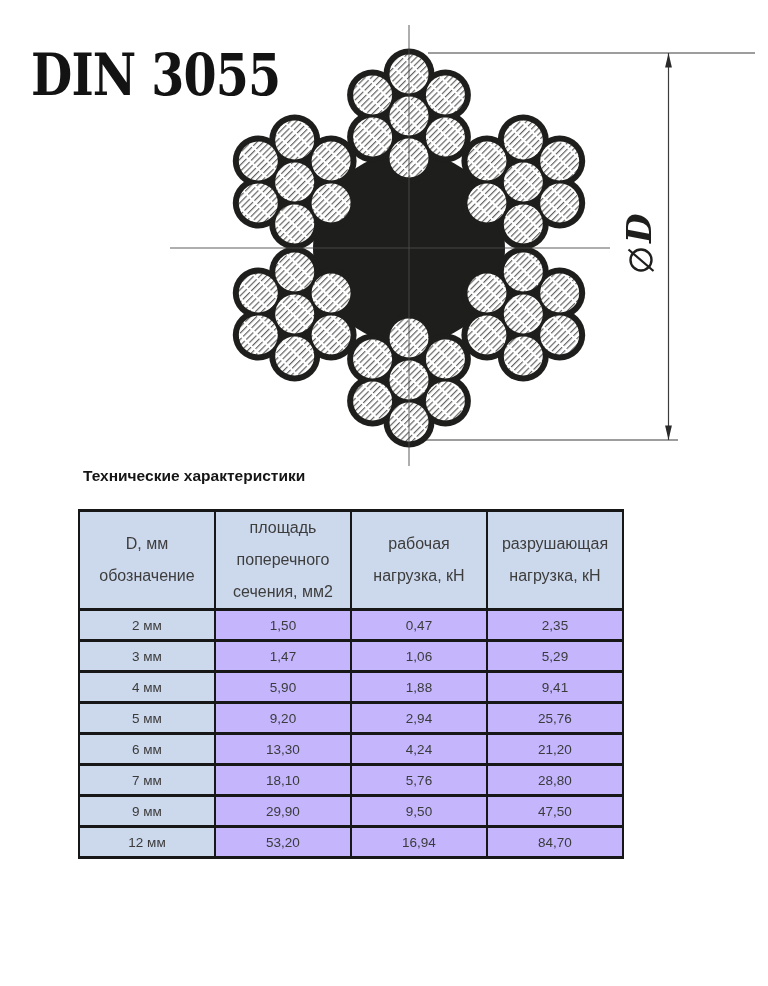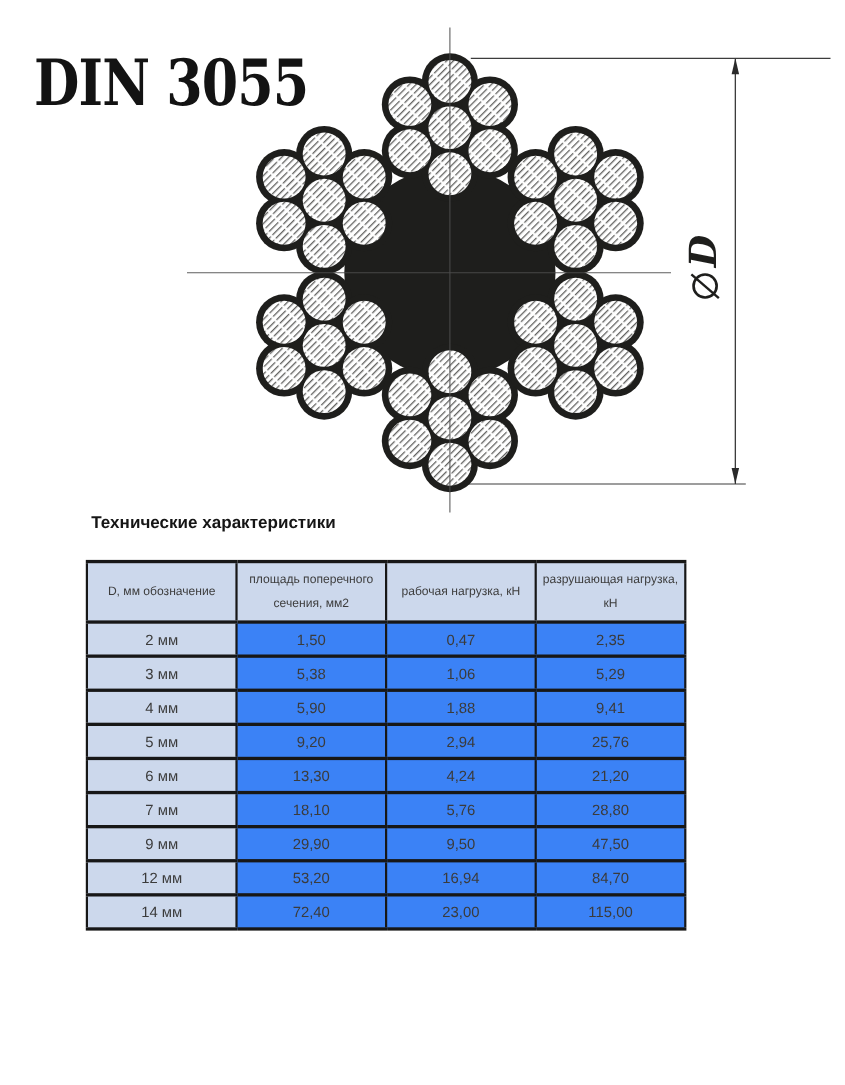--- a/index.html
+++ b/index.html
@@ -23,25 +23,25 @@
     position:absolute;left:78px;top:509px;width:546px;
     border-collapse:collapse;table-layout:fixed;
   }
   table.spec th, table.spec td{
     border:2px solid #171717;
     border-top-width:3px;border-bottom-width:3px;
     text-align:center;vertical-align:middle;
   }
   table.spec th{
     background:var(--hdr-bg,#ccd8ec);
-    font-weight:normal;font-size:11px;color:#3d3d3d;
+    font-weight:normal;font-size:16px;color:#3d3d3d;
     height:52px;line-height:2.0;padding:0 2px;
   }
   table.spec td{
-    height:28px;padding:0 2px;font-size:13.5px;color:#3b3b3b;background:#3b82f6;
+    height:28px;padding:0 2px;font-size:13.5px;color:#3b3b3b;background:#c4b5fd;
   }
   table.spec td.col-d{background:var(--hdr-bg,#ccd8ec);}
 </style>
 </head>
 <body>
 
 <div class="page">
 
   <div class="din-title">DIN 3055</div>
 
@@ -175,21 +175,21 @@
     </thead>
     <tbody>
         <tr>
           <td class="col-d">2 мм</td>
           <td>1,50</td>
           <td>0,47</td>
           <td>2,35</td>
         </tr>
         <tr>
           <td class="col-d">3 мм</td>
-          <td>5,38</td>
+          <td>1,47</td>
           <td>1,06</td>
           <td>5,29</td>
         </tr>
         <tr>
           <td class="col-d">4 мм</td>
           <td>5,90</td>
           <td>1,88</td>
           <td>9,41</td>
         </tr>
         <tr>
@@ -215,22 +215,16 @@
           <td>29,90</td>
           <td>9,50</td>
           <td>47,50</td>
         </tr>
         <tr>
           <td class="col-d">12 мм</td>
           <td>53,20</td>
           <td>16,94</td>
           <td>84,70</td>
         </tr>
-        <tr>
-          <td class="col-d">14 мм</td>
-          <td>72,40</td>
-          <td>23,00</td>
-          <td>115,00</td>
-        </tr>
       </tbody>
   </table>
 
 </div>
 
 </body></html>

